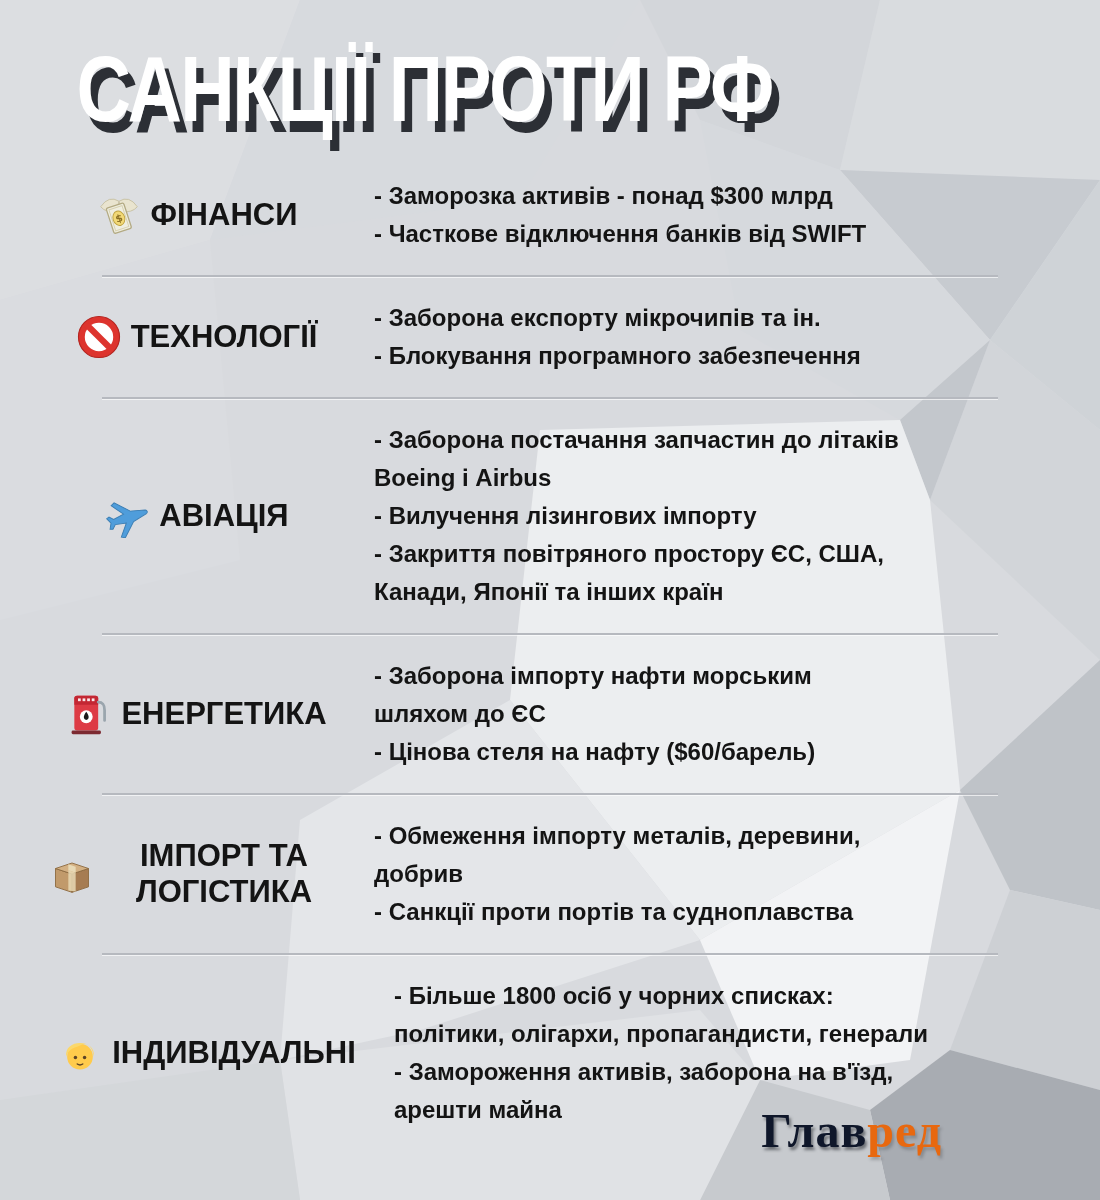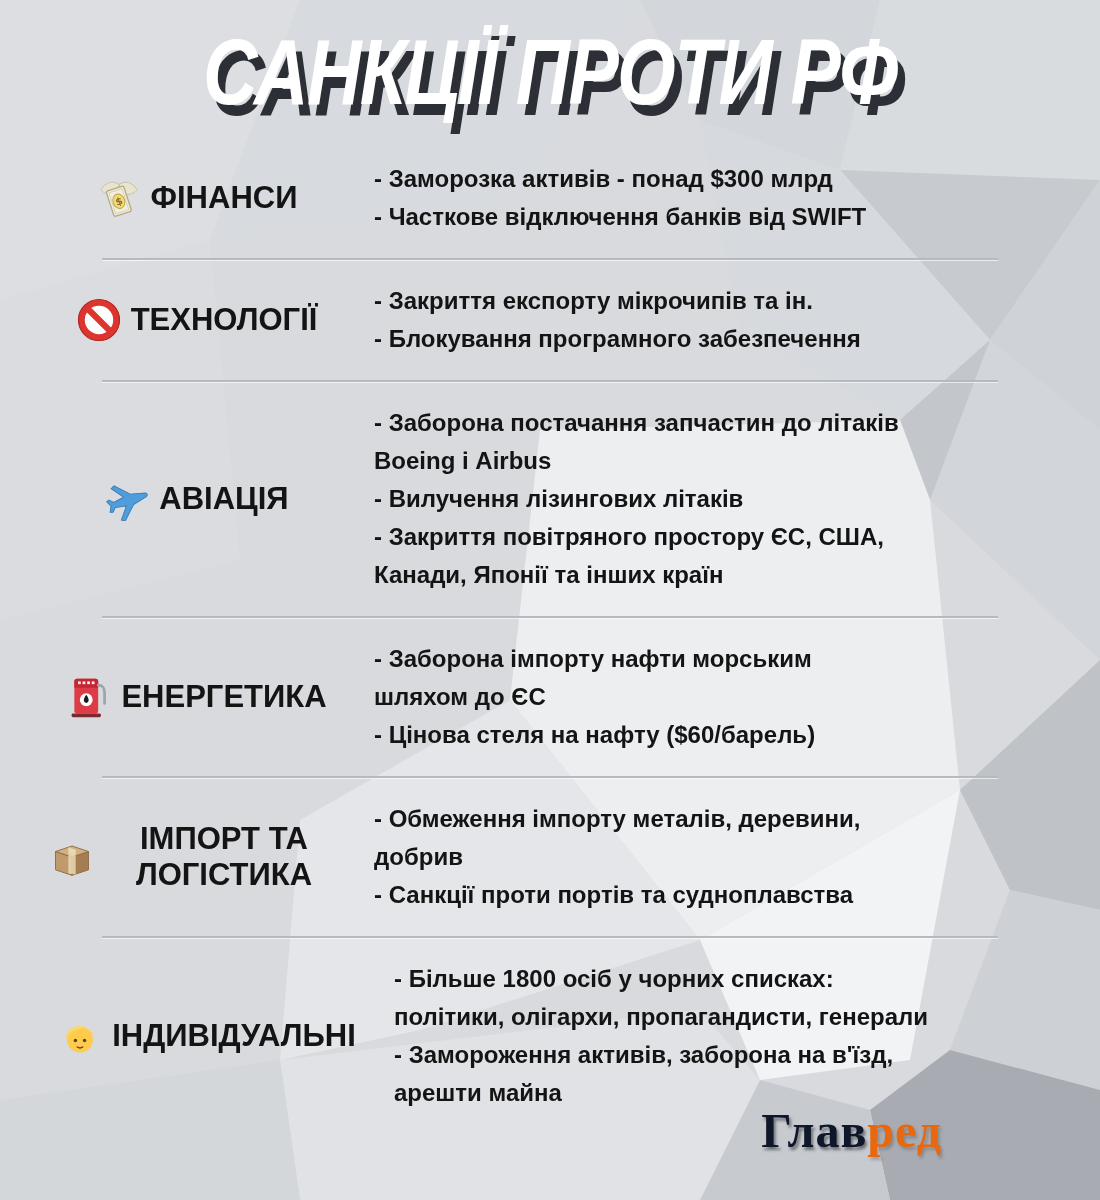--- a/index.html
+++ b/index.html
@@ -6,21 +6,21 @@
   body{
     width:1100px;height:1200px;position:relative;overflow:hidden;
     background:#d8dade;
     font-family:"Liberation Sans", sans-serif;
     color:#141414;
   }
   .bg-svg{position:absolute;left:0;top:0;width:1100px;height:1200px;z-index:0;}
   .content{position:relative;z-index:1;width:1100px;height:1200px;}
 
   
-  .title-wrap{text-align:center;padding-top:20px;height:118px;font-style:italic;}
+  .title-wrap{padding-top:37px;height:118px;}
   .title-text{
     display:inline-block;white-space:nowrap;
     font-size:92px;font-weight:bold;letter-spacing:-2px;
     color:#ffffff;
     transform:scaleX(0.82);
     text-shadow:9px 11px 0 var(--title-shadow,#2c2f35);
   }
 
   
   .rows{padding:0 34px;}
@@ -113,40 +113,40 @@
             <svg viewBox="0 0 48 48">
     <circle cx="24" cy="24" r="18" fill="#ffffff"></circle>
     <circle cx="24" cy="24" r="19" fill="none" stroke="#dd342e" stroke-width="7"></circle>
     <rect x="5" y="20.6" width="38" height="6.8" fill="#dd342e" transform="rotate(45 24 24)"></rect>
     <circle cx="24" cy="24" r="22.4" fill="none" stroke="#b3241f" stroke-width="1.2"></circle>
   </svg>
           </span>
       <span class="category-label">ТЕХНОЛОГІЇ</span>
     </div>
     <div class="text-col">
-          <p>- Закриття експорту мікрочипів та ін.</p>
+          <p>- Заборона експорту мікрочипів та ін.</p>
           <p>- Блокування програмного забезпечення</p>
         </div>
   </div>
       <div class="divider"></div>
       <div class="row row-airplane">
     <div class="label-col">
       <span class="icon-slot">
             <svg viewBox="0 0 48 48">
     <g transform="rotate(-18 24 24)">
       <path d="M45,24 L29,20 L15,6 L11,8 L21,21 L9,23 L5,19 L2,20 L5,26 L2,32 L5,33 L9,29 L21,31 L11,44 L15,46 L29,32 L45,28 C47,27 47,25 45,24 Z" fill="#4f9ddb" stroke="#3a7db2" stroke-width="1"></path>
     </g>
   </svg>
           </span>
       <span class="category-label">АВІАЦІЯ</span>
     </div>
     <div class="text-col">
           <p>- Заборона постачання запчастин до літаків
 Boeing і Airbus</p>
-          <p>- Вилучення лізингових літаків</p>
+          <p>- Вилучення лізингових імпорту</p>
           <p>- Закриття повітряного простору ЄС, США,
 Канади, Японії та інших країн</p>
         </div>
   </div>
       <div class="divider"></div>
       <div class="row row-fuel">
     <div class="label-col">
       <span class="icon-slot">
             <svg viewBox="0 0 48 48">
     <rect x="8" y="4" width="26" height="38" rx="3" fill="#dd3b45"></rect>

